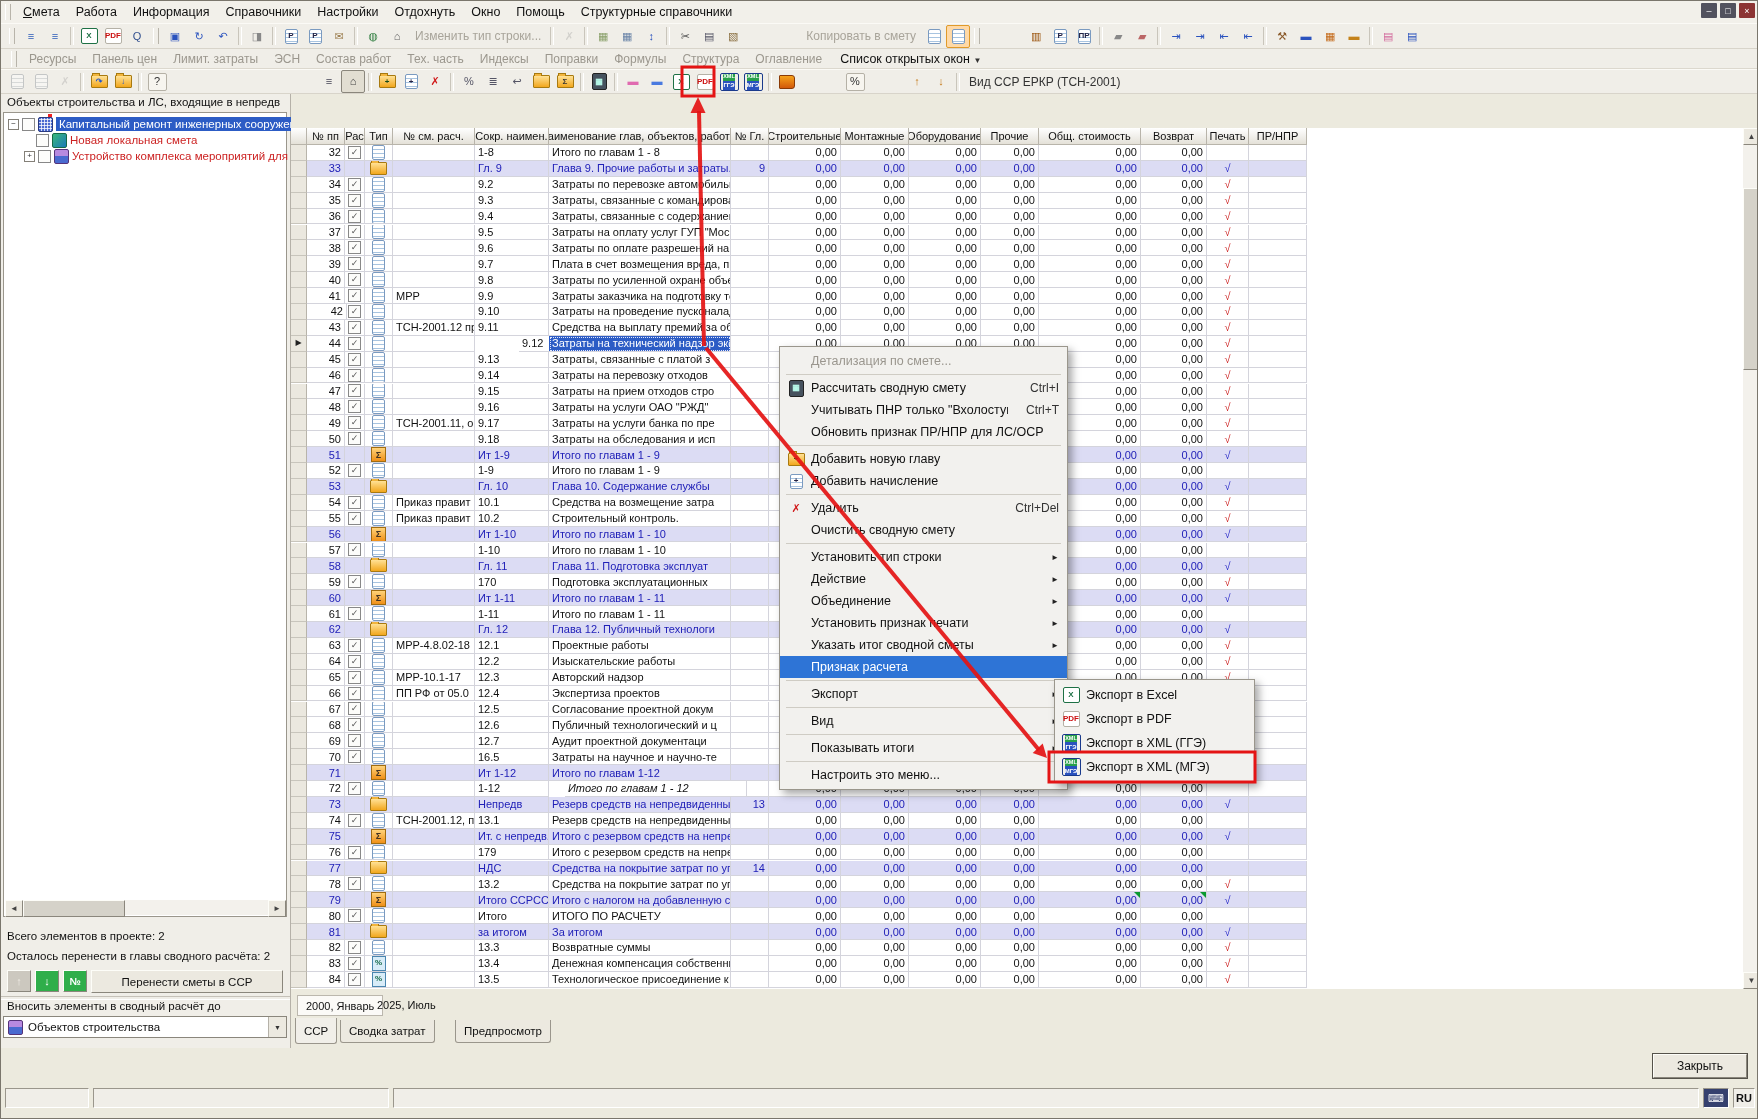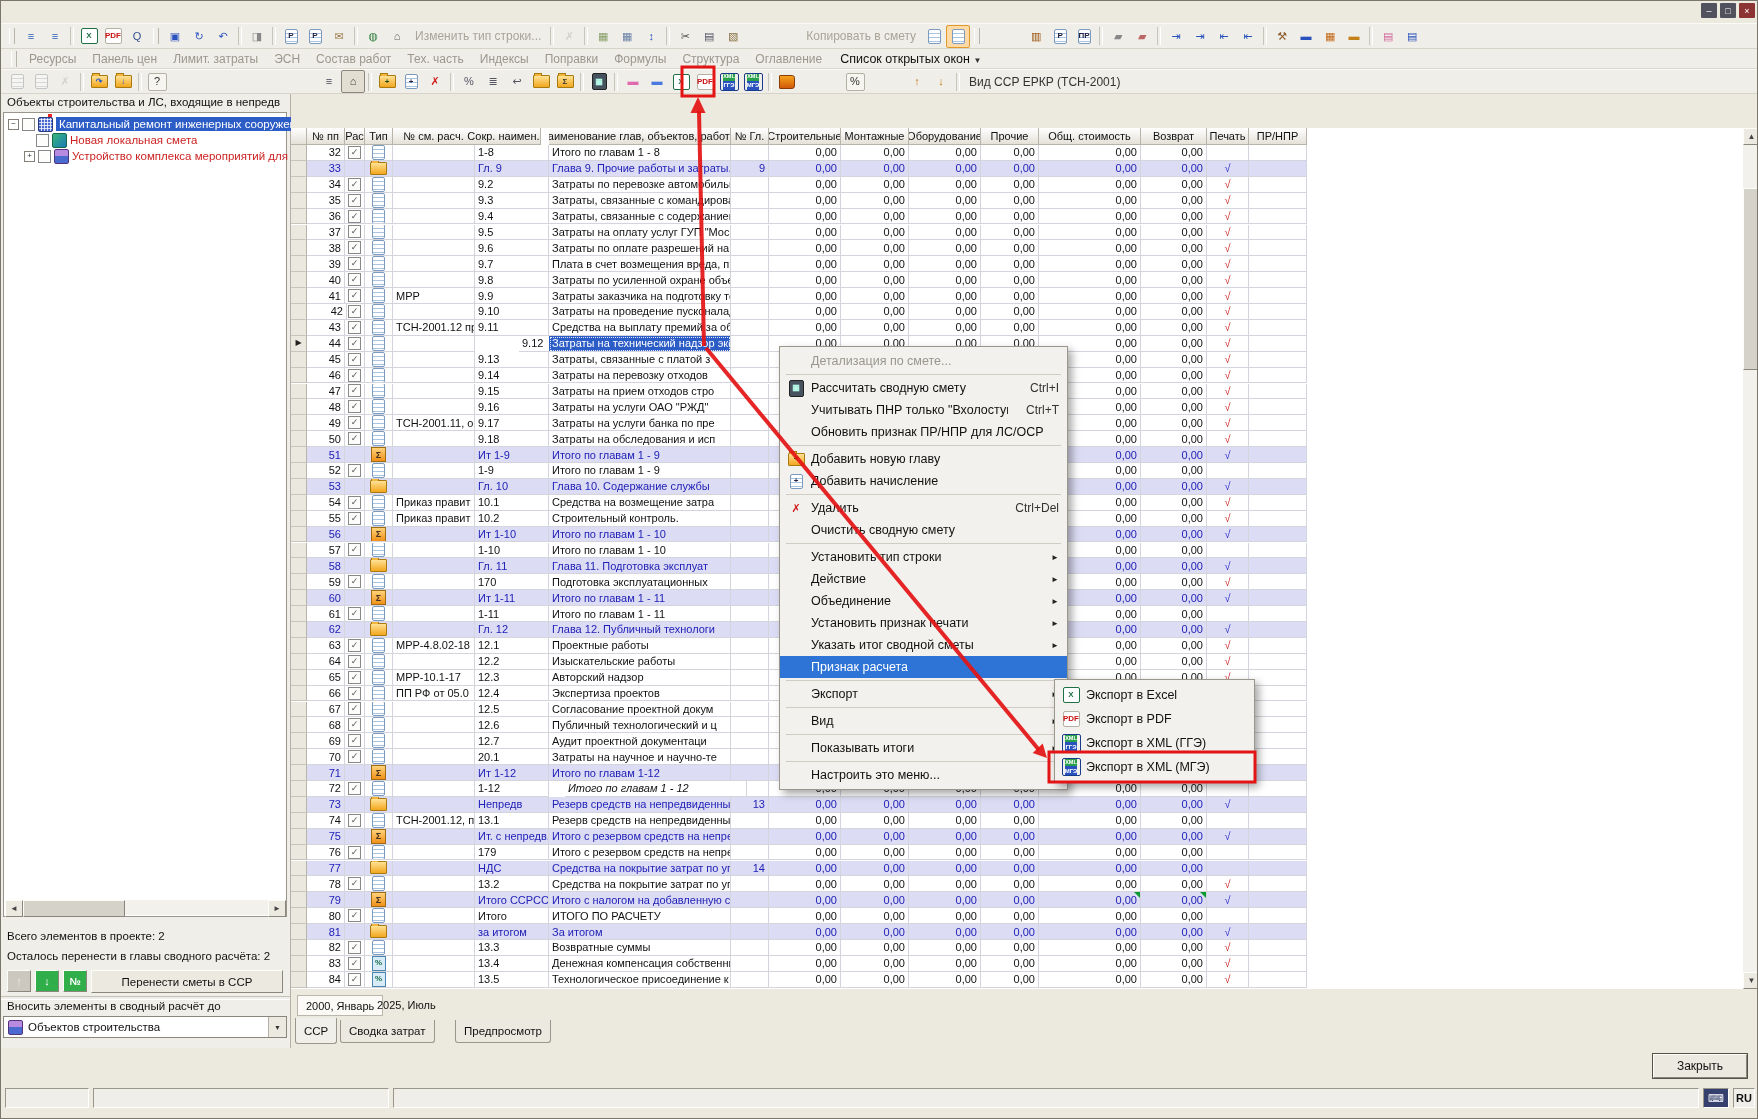--- a/index.html
+++ b/index.html
@@ -109,20 +109,32 @@
   #closebtn{position:absolute;left:1652px;top:1053px;width:92px;height:22px;background:#ece9e0;border:1px solid;border-color:#fdfdf8 #8a867c #8a867c #fdfdf8;outline:1px solid #55524a;display:flex;align-items:center;justify-content:center;font-size:12px;}
   #statusbar{position:absolute;left:4px;top:1087px;width:1750px;height:22px;}
   .scell{position:absolute;top:0;height:20px;border:1px solid;border-color:#9a968c #fff #fff #9a968c;background:#f0eee8;box-sizing:border-box;display:flex;align-items:center;justify-content:center;font-size:11px;}
   #kbd{background:#35406e;color:#fff;font-size:11px;}
   #svg-anno{position:absolute;left:0;top:0;z-index:60;pointer-events:none;}
 </style>
 </head>
 <body>
 
 <div id="app">
+  <div id="menubar">
+      <span class="grip"></span>
+      <span class="mb-item"><u>С</u>мета</span>
+      <span class="mb-item">Работа</span>
+      <span class="mb-item">Информация</span>
+      <span class="mb-item">Справочники</span>
+      <span class="mb-item">Настройки</span>
+      <span class="mb-item">Отдохнуть</span>
+      <span class="mb-item">Окно</span>
+      <span class="mb-item">Помощь</span>
+      <span class="mb-item">Структурные справочники</span>
+    </div>
   <div id="wincontrols">
     <span class="wbtn">–</span>
     <span class="wbtn">□</span>
     <span class="wbtn close">×</span>
   </div>
   <div id="tb2" class="tbrow">
       <span class="grip"></span>
       <span class="tbi">
         <span class="ig" style="color: rgb(43, 91, 184);">≡</span>
       </span>
@@ -442,21 +454,21 @@
     </div>
   </div>
 
   <div id="tablearea">
     <div id="grid">
         <div class="hcell" style="left: 0px; width: 16px;"></div>
         <div class="hcell" style="left: 16px; width: 38px;">№ пп</div>
         <div class="hcell" style="left: 54px; width: 20px;">Рас</div>
         <div class="hcell" style="left: 74px; width: 28px;">Тип</div>
         <div class="hcell" style="left: 102px; width: 82px;">№ см. расч.</div>
-        <div class="hcell" style="left: 176px; width: 74px; text-align: center;">Сокр. наимен.</div>
+        <div class="hcell" style="left: 184px; width: 74px; text-align: center;">Сокр. наимен.</div>
         <div class="hcell" style="left: 258px; width: 182px;">Наименование глав, объектов, работ и</div>
         <div class="hcell" style="left: 440px; width: 38px;">№ Гл.</div>
         <div class="hcell" style="left: 478px; width: 72px;">Строительные</div>
         <div class="hcell" style="left: 550px; width: 68px;">Монтажные</div>
         <div class="hcell" style="left: 618px; width: 72px;">Оборудование</div>
         <div class="hcell" style="left: 690px; width: 58px;">Прочие</div>
         <div class="hcell" style="left: 748px; width: 102px;">Общ. стоимость</div>
         <div class="hcell" style="left: 850px; width: 66px;">Возврат</div>
         <div class="hcell" style="left: 916px; width: 42px;">Печать</div>
         <div class="hcell" style="left: 958px; width: 58px;">ПР/НПР</div>
@@ -1353,21 +1365,21 @@
         <div class="trow" style="top: 621.2px; height: 15.9px;">
           <div class="tc mk" style="left: 0px; width: 16px;"></div>
           <div class="tc r" style="left: 16px; width: 38px;">70</div>
           <div class="tc c" style="left: 54px; width: 20px;">
             <span class="cb">✓</span>
           </div>
           <div class="tc c" style="left: 74px; width: 28px;">
             <span class="ig ic-doc"></span>
           </div>
           <div class="tc" style="left: 102px; width: 82px;"></div>
-          <div class="tc" style="left: 184px; width: 74px;">20.1</div>
+          <div class="tc" style="left: 184px; width: 74px;">16.5</div>
           <div class="tc" style="left: 258px; width: 182px;">Затраты на научное и научно-те</div>
           <div class="tc r" style="left: 440px; width: 38px;"></div>
           <div class="tc r" style="left: 478px; width: 72px;">0,00</div>
           <div class="tc r" style="left: 550px; width: 68px;">0,00</div>
           <div class="tc r" style="left: 618px; width: 72px;">0,00</div>
           <div class="tc r" style="left: 690px; width: 58px;">0,00</div>
           <div class="tc r" style="left: 748px; width: 102px;">0,00</div>
           <div class="tc r" style="left: 850px; width: 66px;">0,00</div>
           <div class="tc c" style="left: 916px; width: 42px;">
             <span class="pr-r">√</span>

